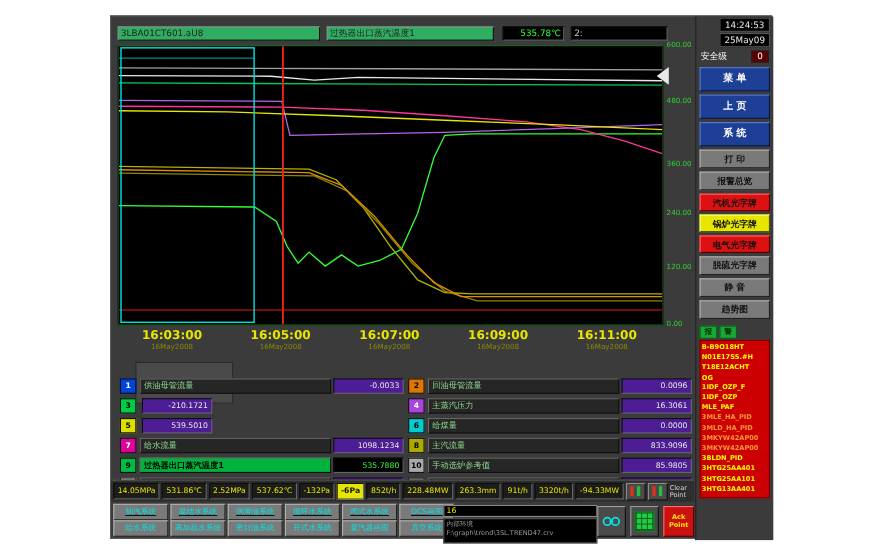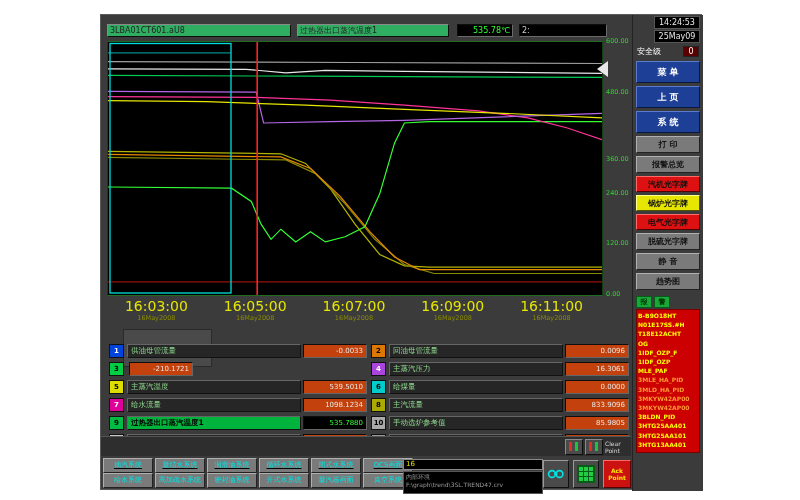--- a/index.html
+++ b/index.html
@@ -10,29 +10,29 @@
   .outset{border:1px solid;border-color:#8a8a8a #0e0e0e #0e0e0e #8a8a8a;}
   .hdrfield{position:absolute;top:9px;height:13px;font-size:8px;line-height:12px;padding:0 2px;overflow:hidden;white-space:nowrap;box-sizing:border-box;}
   .greenfield{background:#2fae62;color:#222;}
   #chart{position:absolute;left:6px;top:26px;width:494px;height:253px;background:#000;border-top:1px solid #1f6b1f;border-bottom:1px solid #1f6b1f;border-left:1px solid #133f13;border-right:1px solid #133f13;box-sizing:content-box;}
   #chart svg{display:block;width:100%;height:100%;}
   #yscale{position:absolute;left:503px;top:26px;width:30px;height:253px;}
   .ylab{position:absolute;left:2px;transform:translateY(-50%);font-size:6.5px;color:#2fd42f;white-space:nowrap;}
   #marker{position:absolute;left:496px;width:0;height:0;border-top:8px solid transparent;border-bottom:8px solid transparent;border-right:11px solid #e8e8e8;}
   #xaxis{position:absolute;left:6px;top:283px;width:494px;height:26px;}
   .xtick{position:absolute;width:76px;text-align:center;}
-  .xtick .t{display:block;color:#e6e600;font-size:14px;font-weight:normal;}
+  .xtick .t{display:block;color:#e6e600;font-size:11px;font-weight:bold;}
   .xtick .d{display:block;color:#8a8a00;font-size:6.5px;}
   #cursorstamp{position:absolute;left:22px;top:314px;background:#4a4a4a;color:#3fd43f;font-size:7px;padding:14px 6px;border:1px solid #2a2a2a;}
   .legendcol{position:absolute;top:329px;width:258px;}
   #legendL{left:8px;} #legendR{left:270px;}
   .lrow{display:flex;align-items:center;height:14px;margin-bottom:4px;}
   .lidx{width:13px;height:12px;font-size:7px;font-weight:bold;text-align:center;line-height:12px;margin-right:3px;border:1px solid #111;}
   .llab{flex:1;height:12px;background:#262626;color:#8fd98f;font-size:7.5px;line-height:12px;padding:0 3px;border:1px solid;border-color:#666 #111 #111 #666;overflow:hidden;white-space:nowrap;}
-  .lval{width:56px;height:12px;background:#c2410c;color:#e8e8e8;font-size:7px;line-height:12px;text-align:right;padding:0 3px;margin-left:2px;border:1px solid;border-color:#0e0e0e #666 #666 #0e0e0e;}
+  .lval{width:56px;height:12px;background:#4c1d95;color:#e8e8e8;font-size:7px;line-height:12px;text-align:right;padding:0 3px;margin-left:2px;border:1px solid;border-color:#0e0e0e #666 #666 #0e0e0e;}
   .lrow.hl .llab{background:#00b33c;color:#000;font-weight:bold;}
   .lrow.hl .lval{background:#000;color:#33ff33;}
   #statusbar{position:absolute;left:0;top:421px;width:530px;height:20px;background:#2e2e2e;border-top:1px solid #555;display:flex;align-items:center;padding:0 2px;box-sizing:border-box;}
   .scell{background:#1c1c1c;color:#e6e600;font-size:7px;line-height:13px;height:13px;padding:0 3px;margin-right:2px;border:1px solid;border-color:#0e0e0e #666 #666 #0e0e0e;white-space:nowrap;}
   .scell.hl{background:#e6e600;color:#111;font-weight:bold;}
   .penicon{width:16px;height:14px;background:#4a4a4a;border:1px solid;border-color:#8a8a8a #0e0e0e #0e0e0e #8a8a8a;margin-right:2px;position:relative;}
   .penicon i{position:absolute;top:2px;width:3px;height:9px;}
   .penicon i.r{left:3px;background:#e03020;} .penicon i.g{left:9px;background:#20c040;}
   #clearpoint{color:#d8d8d8;font-size:6px;line-height:7px;width:24px;}
   #navarea{position:absolute;left:0;top:443px;width:530px;height:33px;}
@@ -86,21 +86,21 @@
           <polyline points="0.0,19.7 247.0,20.5 494.0,21.5" fill="none" stroke="#a0a0a0" stroke-width="1.2"></polyline>
           <polyline points="0.0,26.8 138.3,27.3 177.8,30.9 217.4,28.3 296.4,29.3 494.0,31.4" fill="none" stroke="#e8e8e8" stroke-width="1.2"></polyline>
           <polyline points="0.0,33.4 197.6,34.2 345.8,34.9 494.0,35.4" fill="none" stroke="#00cc55" stroke-width="1.2"></polyline>
           <rect x="2.0" y="1.5" width="121.0" height="249.5" fill="none" stroke="#00e0e0" stroke-width="1.3"></rect>
           <line x1="149.2" x2="149.2" y1="0" y2="253" stroke="#ff2222" stroke-width="1.6"></line>
         </svg>
       </div>
     <div id="yscale">
         <div class="ylab" style="top: 0px;">600.00</div>
         <div class="ylab" style="top: 50.6px;">480.00</div>
-        <div class="ylab" style="top: 118px;">360.00</div>
+        <div class="ylab" style="top: 108px;">360.00</div>
         <div class="ylab" style="top: 151.8px;">240.00</div>
         <div class="ylab" style="top: 202.4px;">120.00</div>
         <div class="ylab" style="top: 253px;">0.00</div>
       </div>
     <div id="marker" style="top: 45.83px;"></div>
     <div id="xaxis">
         <div class="xtick" style="left: 11.4px;">
           <span class="t">16:03:00</span>
           <span class="d">16May2008</span>
         </div>
@@ -129,21 +129,20 @@
           <span class="lidx" style="background: rgb(0, 68, 221); color: rgb(255, 255, 255);">1</span>
           <span class="llab">供油母管流量</span>
           <span class="lval">-0.0033</span>
         </div>
         <div class="lrow">
           <span class="lidx" style="background: rgb(0, 204, 68); color: rgb(0, 0, 0);">3</span>
           <span class="lval">-210.1721</span>
         </div>
         <div class="lrow">
           <span class="lidx" style="background: rgb(221, 221, 0); color: rgb(0, 0, 0);">5</span>
-          <span class="llab">主蒸汽温度</span>
           <span class="lval">539.5010</span>
         </div>
         <div class="lrow">
           <span class="lidx" style="background: rgb(221, 0, 153); color: rgb(255, 255, 255);">7</span>
           <span class="llab">给水流量</span>
           <span class="lval">1098.1234</span>
         </div>
         <div class="lrow hl">
           <span class="lidx" style="background: rgb(0, 187, 68); color: rgb(0, 0, 0);">9</span>
           <span class="llab">过热器出口蒸汽温度1</span>
@@ -182,20 +181,34 @@
           <span class="lval">85.9805</span>
         </div>
         <div class="lrow">
           <span class="lidx" style="background: rgb(153, 153, 153); color: rgb(0, 0, 0);">12</span>
           <span class="llab">再热器出口汽温1</span>
           <span class="lval">535.4976</span>
         </div>
       </div>
 
     <div id="statusbar">
+      <div id="statuscells" style="display:flex;align-items:center;">
+          <span class="scell">14.05MPa</span>
+          <span class="scell">531.86℃</span>
+          <span class="scell">2.52MPa</span>
+          <span class="scell">537.62℃</span>
+          <span class="scell">-132Pa</span>
+          <span class="scell hl">-6Pa</span>
+          <span class="scell">852t/h</span>
+          <span class="scell">228.48MW</span>
+          <span class="scell">263.3mm</span>
+          <span class="scell">91t/h</span>
+          <span class="scell">3320t/h</span>
+          <span class="scell">-94.33MW</span>
+        </div>
       <div style="display:flex;align-items:center;margin-left:auto;">
         <div class="penicon">
             <i class="r"></i>
             <i class="g"></i>
           </div>
         <div class="penicon">
             <i class="r"></i>
             <i class="g"></i>
           </div>
         <div id="clearpoint">Clear Point</div>

